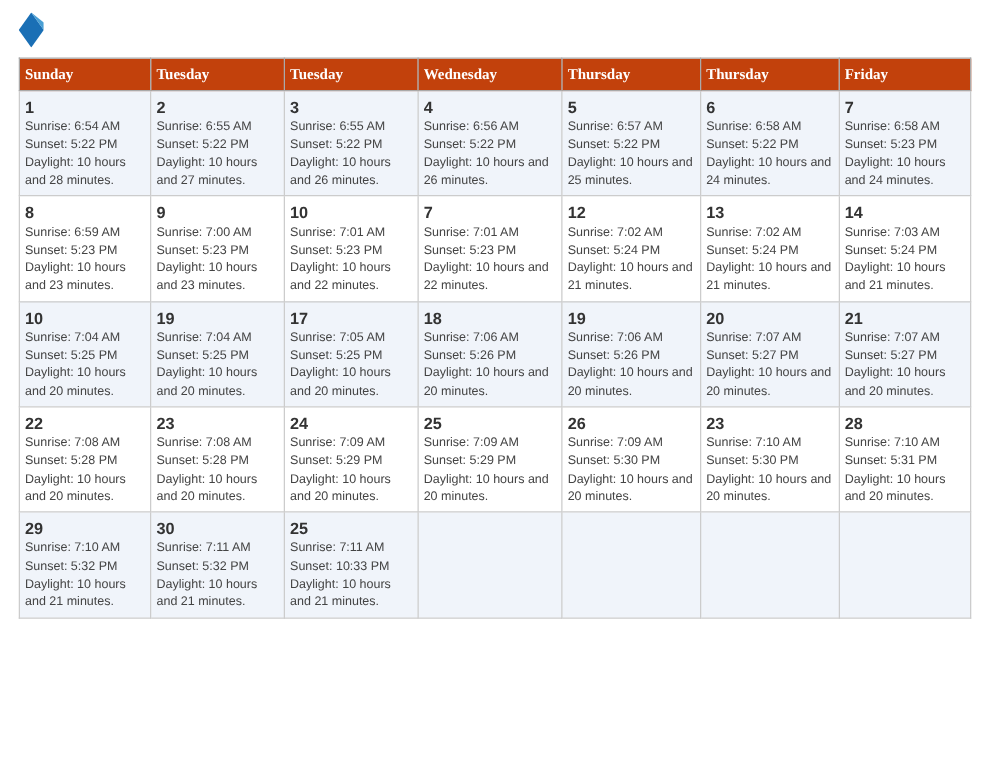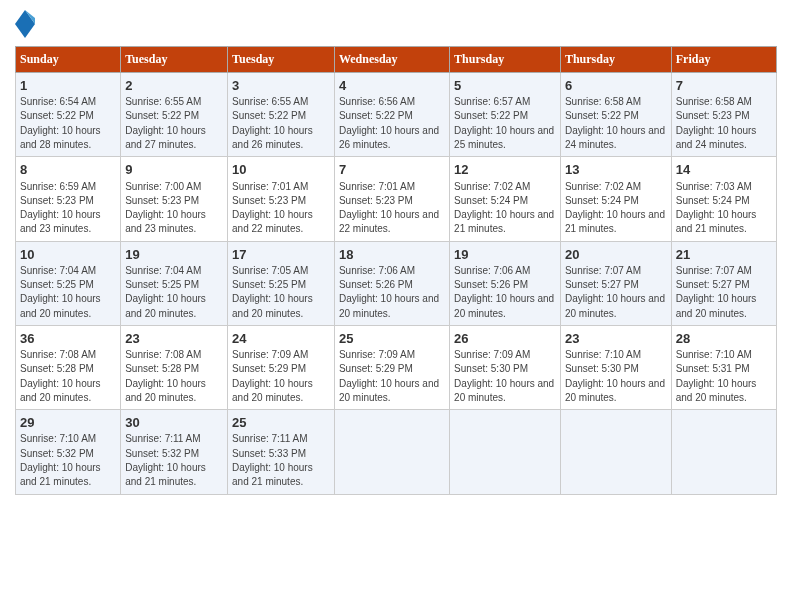--- a/index.html
+++ b/index.html
@@ -159,32 +159,32 @@
         <tr>
           <td><span class="day-number">10</span><span class="day-info">Sunrise: 7:04 AM</span><br><span class="day-info">Sunset: 5:25 PM</span><br><span class="day-info">Daylight: 10 hours and 20 minutes.</span></td>
           <td><span class="day-number">19</span><span class="day-info">Sunrise: 7:04 AM</span><br><span class="day-info">Sunset: 5:25 PM</span><br><span class="day-info">Daylight: 10 hours and 20 minutes.</span></td>
           <td><span class="day-number">17</span><span class="day-info">Sunrise: 7:05 AM</span><br><span class="day-info">Sunset: 5:25 PM</span><br><span class="day-info">Daylight: 10 hours and 20 minutes.</span></td>
           <td><span class="day-number">18</span><span class="day-info">Sunrise: 7:06 AM</span><br><span class="day-info">Sunset: 5:26 PM</span><br><span class="day-info">Daylight: 10 hours and 20 minutes.</span></td>
           <td><span class="day-number">19</span><span class="day-info">Sunrise: 7:06 AM</span><br><span class="day-info">Sunset: 5:26 PM</span><br><span class="day-info">Daylight: 10 hours and 20 minutes.</span></td>
           <td><span class="day-number">20</span><span class="day-info">Sunrise: 7:07 AM</span><br><span class="day-info">Sunset: 5:27 PM</span><br><span class="day-info">Daylight: 10 hours and 20 minutes.</span></td>
           <td><span class="day-number">21</span><span class="day-info">Sunrise: 7:07 AM</span><br><span class="day-info">Sunset: 5:27 PM</span><br><span class="day-info">Daylight: 10 hours and 20 minutes.</span></td>
         </tr>
         <tr>
-          <td><span class="day-number">36</span><span class="day-info">Sunrise: 7:08 AM</span><br><span class="day-info">Sunset: 5:28 PM</span><br><span class="day-info">Daylight: 10 hours and 20 minutes.</span></td>
+          <td><span class="day-number">22</span><span class="day-info">Sunrise: 7:08 AM</span><br><span class="day-info">Sunset: 5:28 PM</span><br><span class="day-info">Daylight: 10 hours and 20 minutes.</span></td>
           <td><span class="day-number">23</span><span class="day-info">Sunrise: 7:08 AM</span><br><span class="day-info">Sunset: 5:28 PM</span><br><span class="day-info">Daylight: 10 hours and 20 minutes.</span></td>
           <td><span class="day-number">24</span><span class="day-info">Sunrise: 7:09 AM</span><br><span class="day-info">Sunset: 5:29 PM</span><br><span class="day-info">Daylight: 10 hours and 20 minutes.</span></td>
           <td><span class="day-number">25</span><span class="day-info">Sunrise: 7:09 AM</span><br><span class="day-info">Sunset: 5:29 PM</span><br><span class="day-info">Daylight: 10 hours and 20 minutes.</span></td>
           <td><span class="day-number">26</span><span class="day-info">Sunrise: 7:09 AM</span><br><span class="day-info">Sunset: 5:30 PM</span><br><span class="day-info">Daylight: 10 hours and 20 minutes.</span></td>
           <td><span class="day-number">23</span><span class="day-info">Sunrise: 7:10 AM</span><br><span class="day-info">Sunset: 5:30 PM</span><br><span class="day-info">Daylight: 10 hours and 20 minutes.</span></td>
           <td><span class="day-number">28</span><span class="day-info">Sunrise: 7:10 AM</span><br><span class="day-info">Sunset: 5:31 PM</span><br><span class="day-info">Daylight: 10 hours and 20 minutes.</span></td>
         </tr>
         <tr>
           <td><span class="day-number">29</span><span class="day-info">Sunrise: 7:10 AM</span><br><span class="day-info">Sunset: 5:32 PM</span><br><span class="day-info">Daylight: 10 hours and 21 minutes.</span></td>
           <td><span class="day-number">30</span><span class="day-info">Sunrise: 7:11 AM</span><br><span class="day-info">Sunset: 5:32 PM</span><br><span class="day-info">Daylight: 10 hours and 21 minutes.</span></td>
-          <td><span class="day-number">25</span><span class="day-info">Sunrise: 7:11 AM</span><br><span class="day-info">Sunset: 5:33 PM</span><br><span class="day-info">Daylight: 10 hours and 21 minutes.</span></td>
+          <td><span class="day-number">25</span><span class="day-info">Sunrise: 7:11 AM</span><br><span class="day-info">Sunset: 10:33 PM</span><br><span class="day-info">Daylight: 10 hours and 21 minutes.</span></td>
           <td></td>
           <td></td>
           <td></td>
           <td></td>
         </tr>
       </tbody>
   </table>
 </div>
 
 </body></html>

